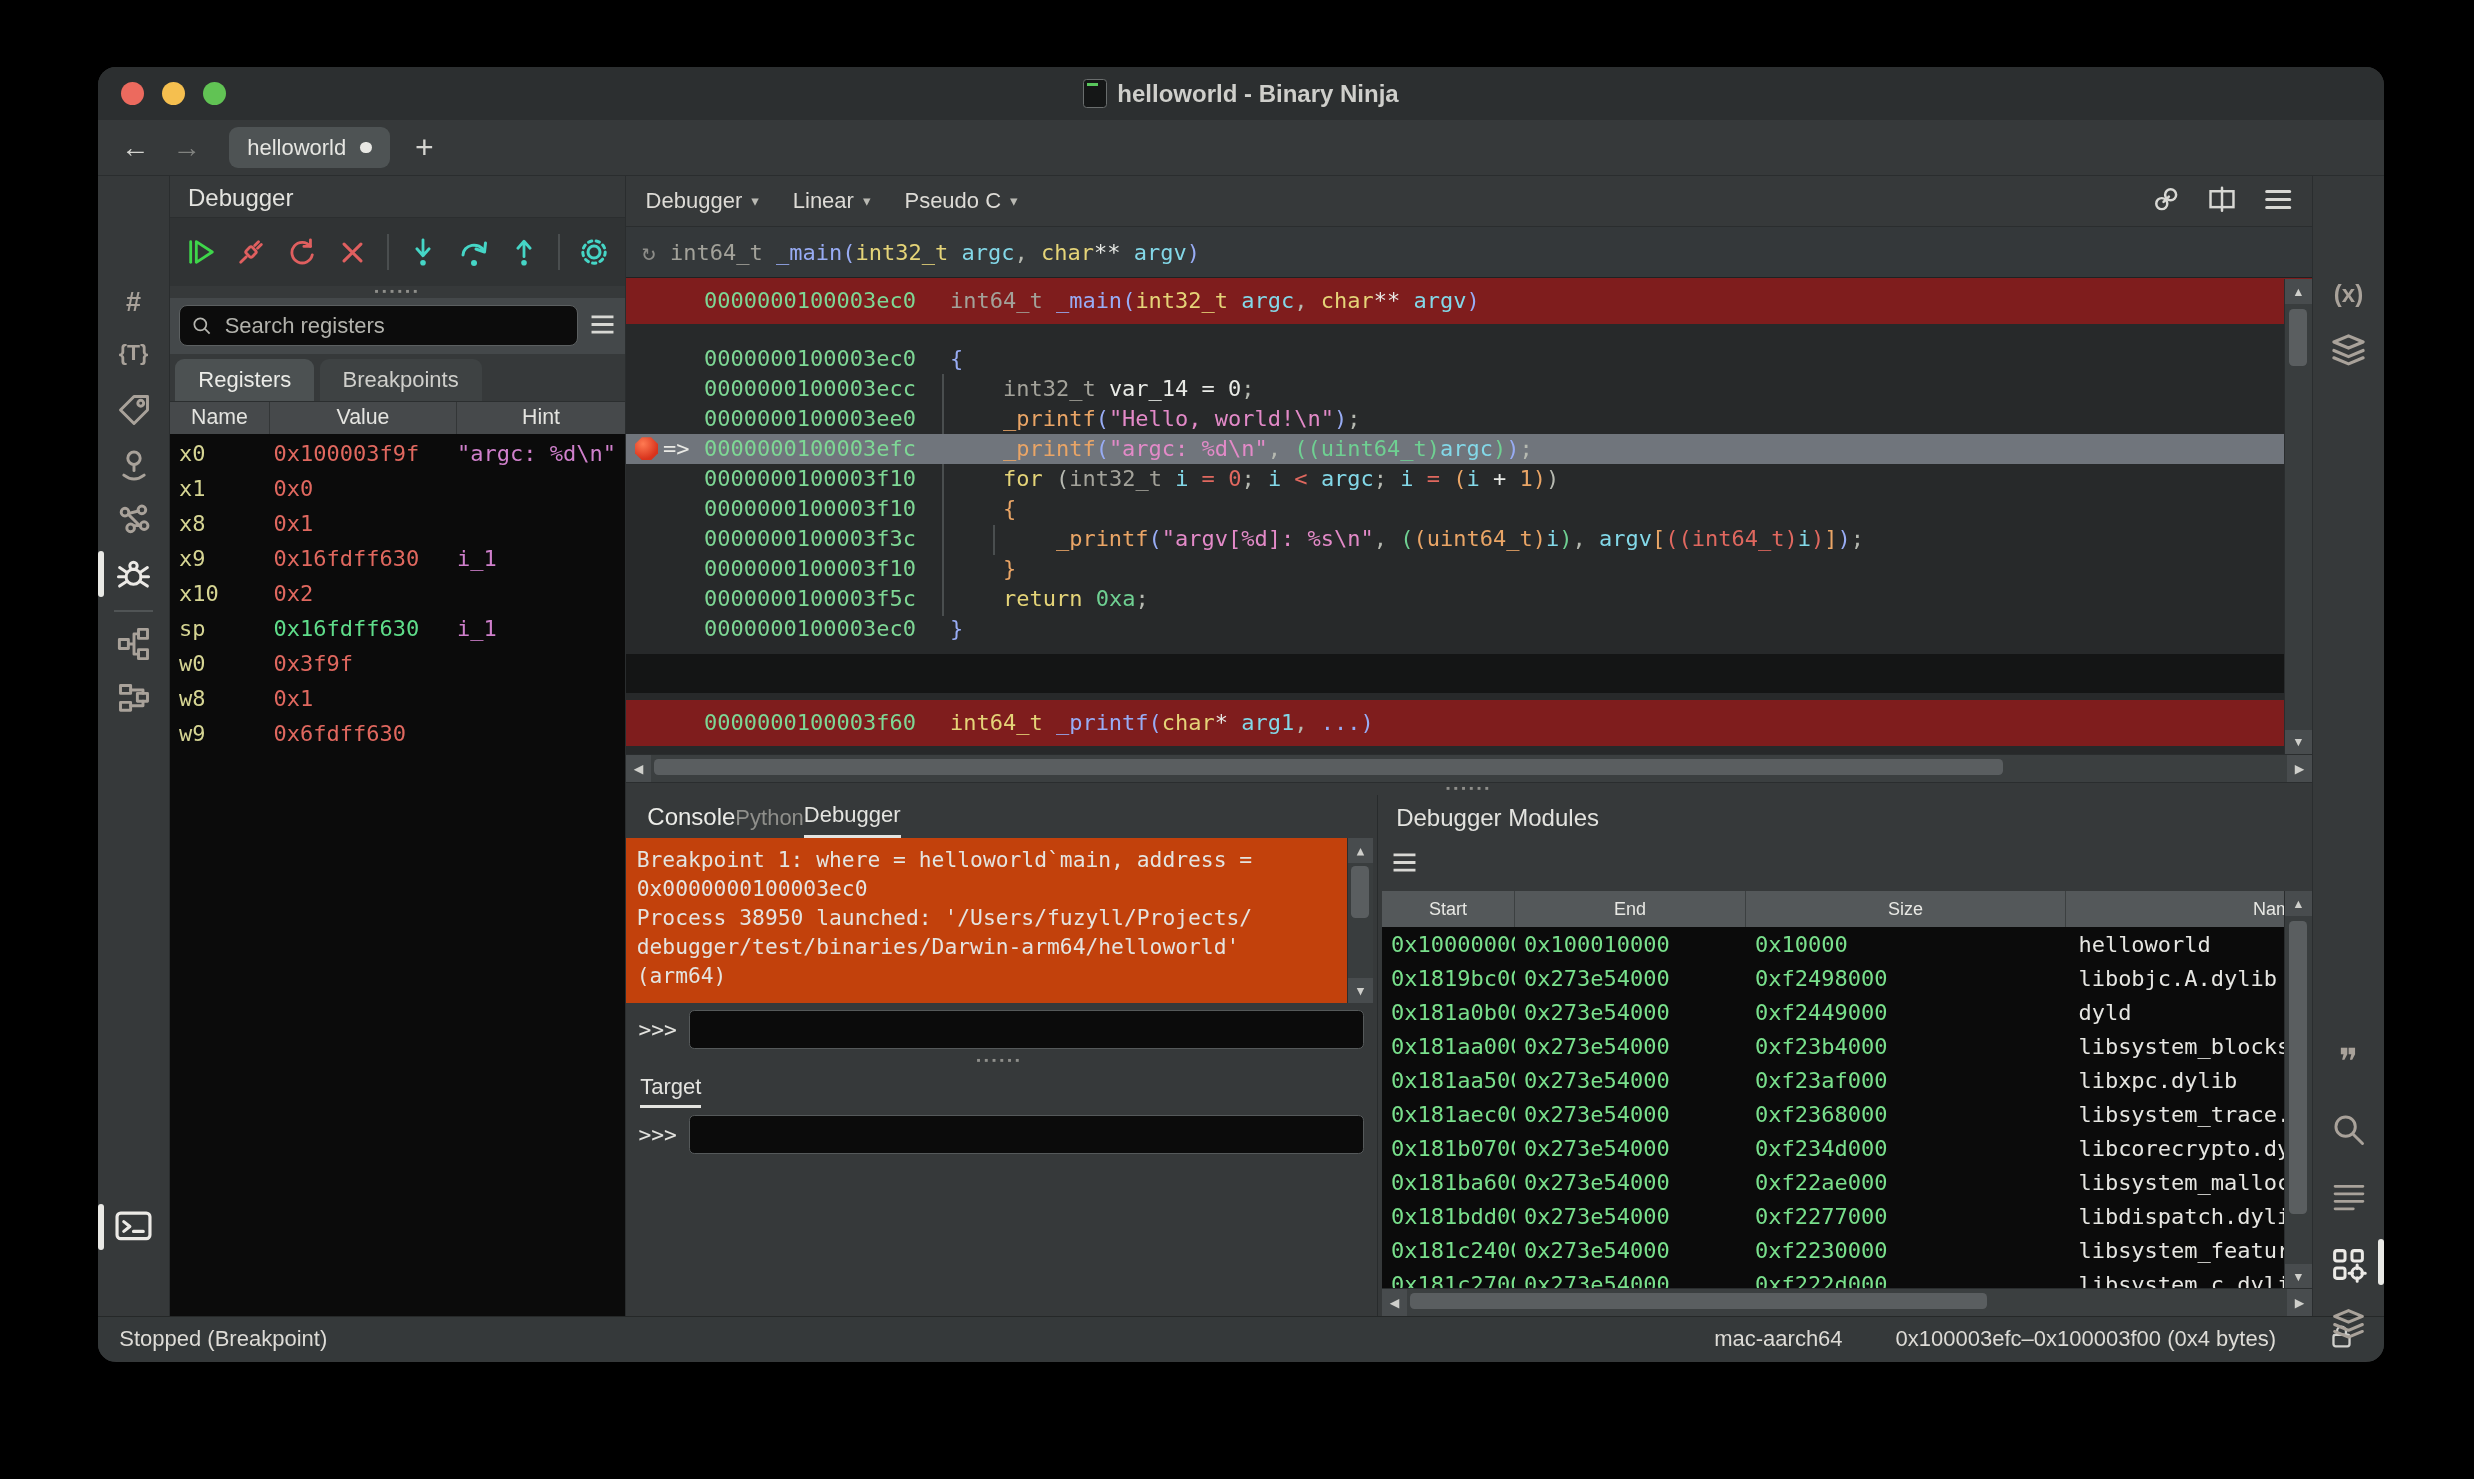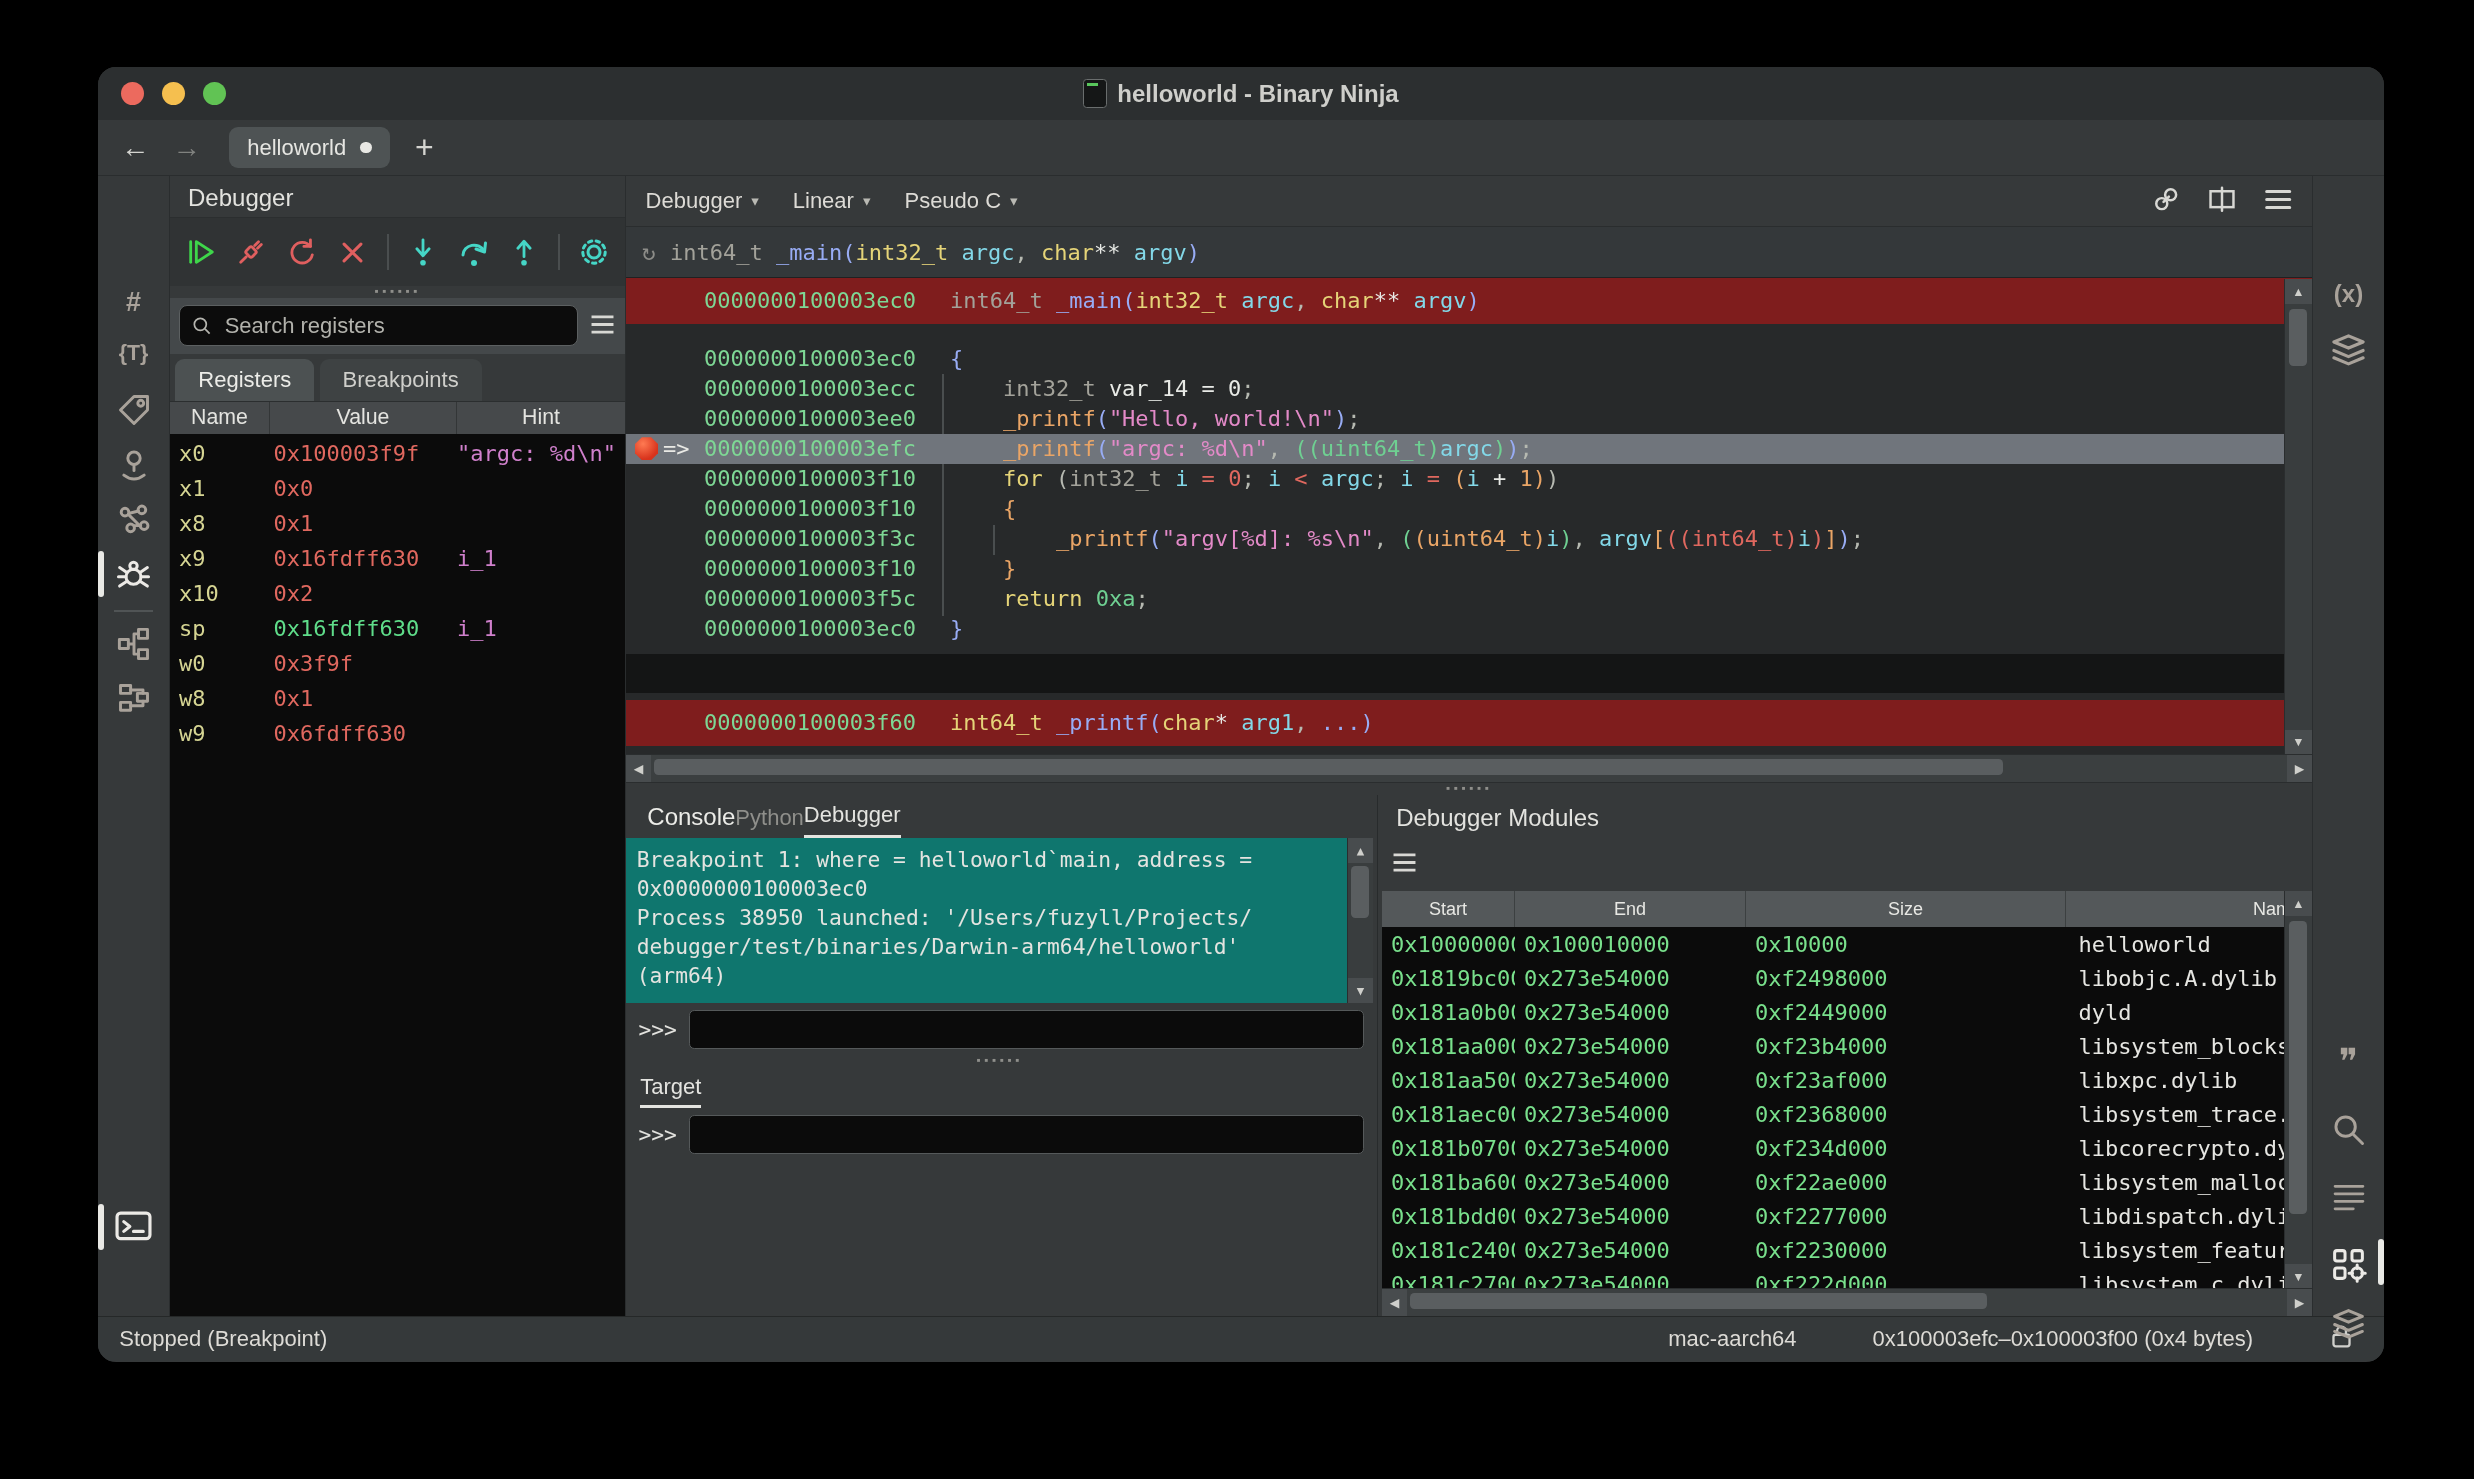--- a/index.html
+++ b/index.html
@@ -104,21 +104,21 @@
   .hthumb{position:absolute;top:4.4px;height:16px;background:#5a5e60;border-radius:4.4px;}
   
   #bottomgrip{height:12.4px;background:#36393a;border-top:1.8px solid #2a2d2e;}
   #bottomrow{height:521px;display:flex;flex:0 0 auto;}
   
   #console{width:747px;flex:0 0 auto;background:#36393a;display:flex;flex-direction:column;}
   #consoletabs{height:43px;display:flex;align-items:flex-end;padding:0 0 0 21.3px;}
   #console-title{color:#ecece8;font-size:24px;padding-bottom:7.1px;}
   .ctab{font-size:22px;color:#8f8f8b;padding-bottom:7.1px;}
   .ctab.active{color:#e4e4e0;border-bottom:3.6px solid #e4e4e0;}
-  #consolelog{height:158px;background:#0f766e;position:relative;color:#e4e4e0;font-size:21.3px;line-height:29px;
+  #consolelog{height:158px;background:#c2410c;position:relative;color:#e4e4e0;font-size:21.3px;line-height:29px;
     padding:7.1px 36px 0 10.7px;}
   .promptrow{height:52px;display:flex;align-items:center;gap:12.4px;padding:0 9px 0 12.4px;}
   .prompt{color:#e2e2de;font-size:21.3px;}
   .inputbox{flex:1;height:37px;background:#0b0b0b;border:1.8px solid #55595a;border-radius:5.3px;}
   #targetlabelrow{height:41px;display:flex;align-items:flex-end;padding-left:14.2px;}
   #target-label{color:#e4e4e0;font-size:22px;border-bottom:3.6px solid #e4e4e0;padding-bottom:5.3px;}
   #targetout{flex:1;background:#0b0b0b;color:#e4e4e0;font-size:21.3px;padding:9px 12.4px;}
   #centerdivider{width:9px;background:#36393a;position:relative;}
   #centerdivider:before{content:"";position:absolute;left:3.6px;top:0;bottom:0;width:1.8px;background:#282b2c;}
   
@@ -132,21 +132,21 @@
   #modheader div:last-child{border-right:none;justify-content:flex-end;}
   #modheader .mh-name span{margin-right:-16px;}
   #modbody{flex:1;background:#0b0b0b;font-size:22px;margin-right:27px;overflow:hidden;}
   .mrow{display:grid;grid-template-columns:133px 231px 320px 1fr;height:34px;align-items:center;}
   .mrow div{padding-left:9px;white-space:nowrap;overflow:hidden;}
   .mhex{color:#79e08c;}
   .mname{color:#e6e6e2;}
   
   #statusbar{height:44px;background:#35393a;border-top:1.8px solid #252828;display:flex;align-items:center;
     color:#dddbd6;font-size:22px;padding:0 30px 0 21.3px;}
-  #status-right{margin-left:auto;display:flex;align-items:center;gap:76px;}
+  #status-right{margin-left:auto;display:flex;align-items:center;gap:53px;}
   #statusbar svg{stroke:#cfcfcb;fill:none;stroke-width:2.6;}
 </style>
 </head>
 <body>
 
 <div id="window">
 
   <div id="titlebar">
     <div class="tl red"></div>
     <div class="tl yellow"></div>

